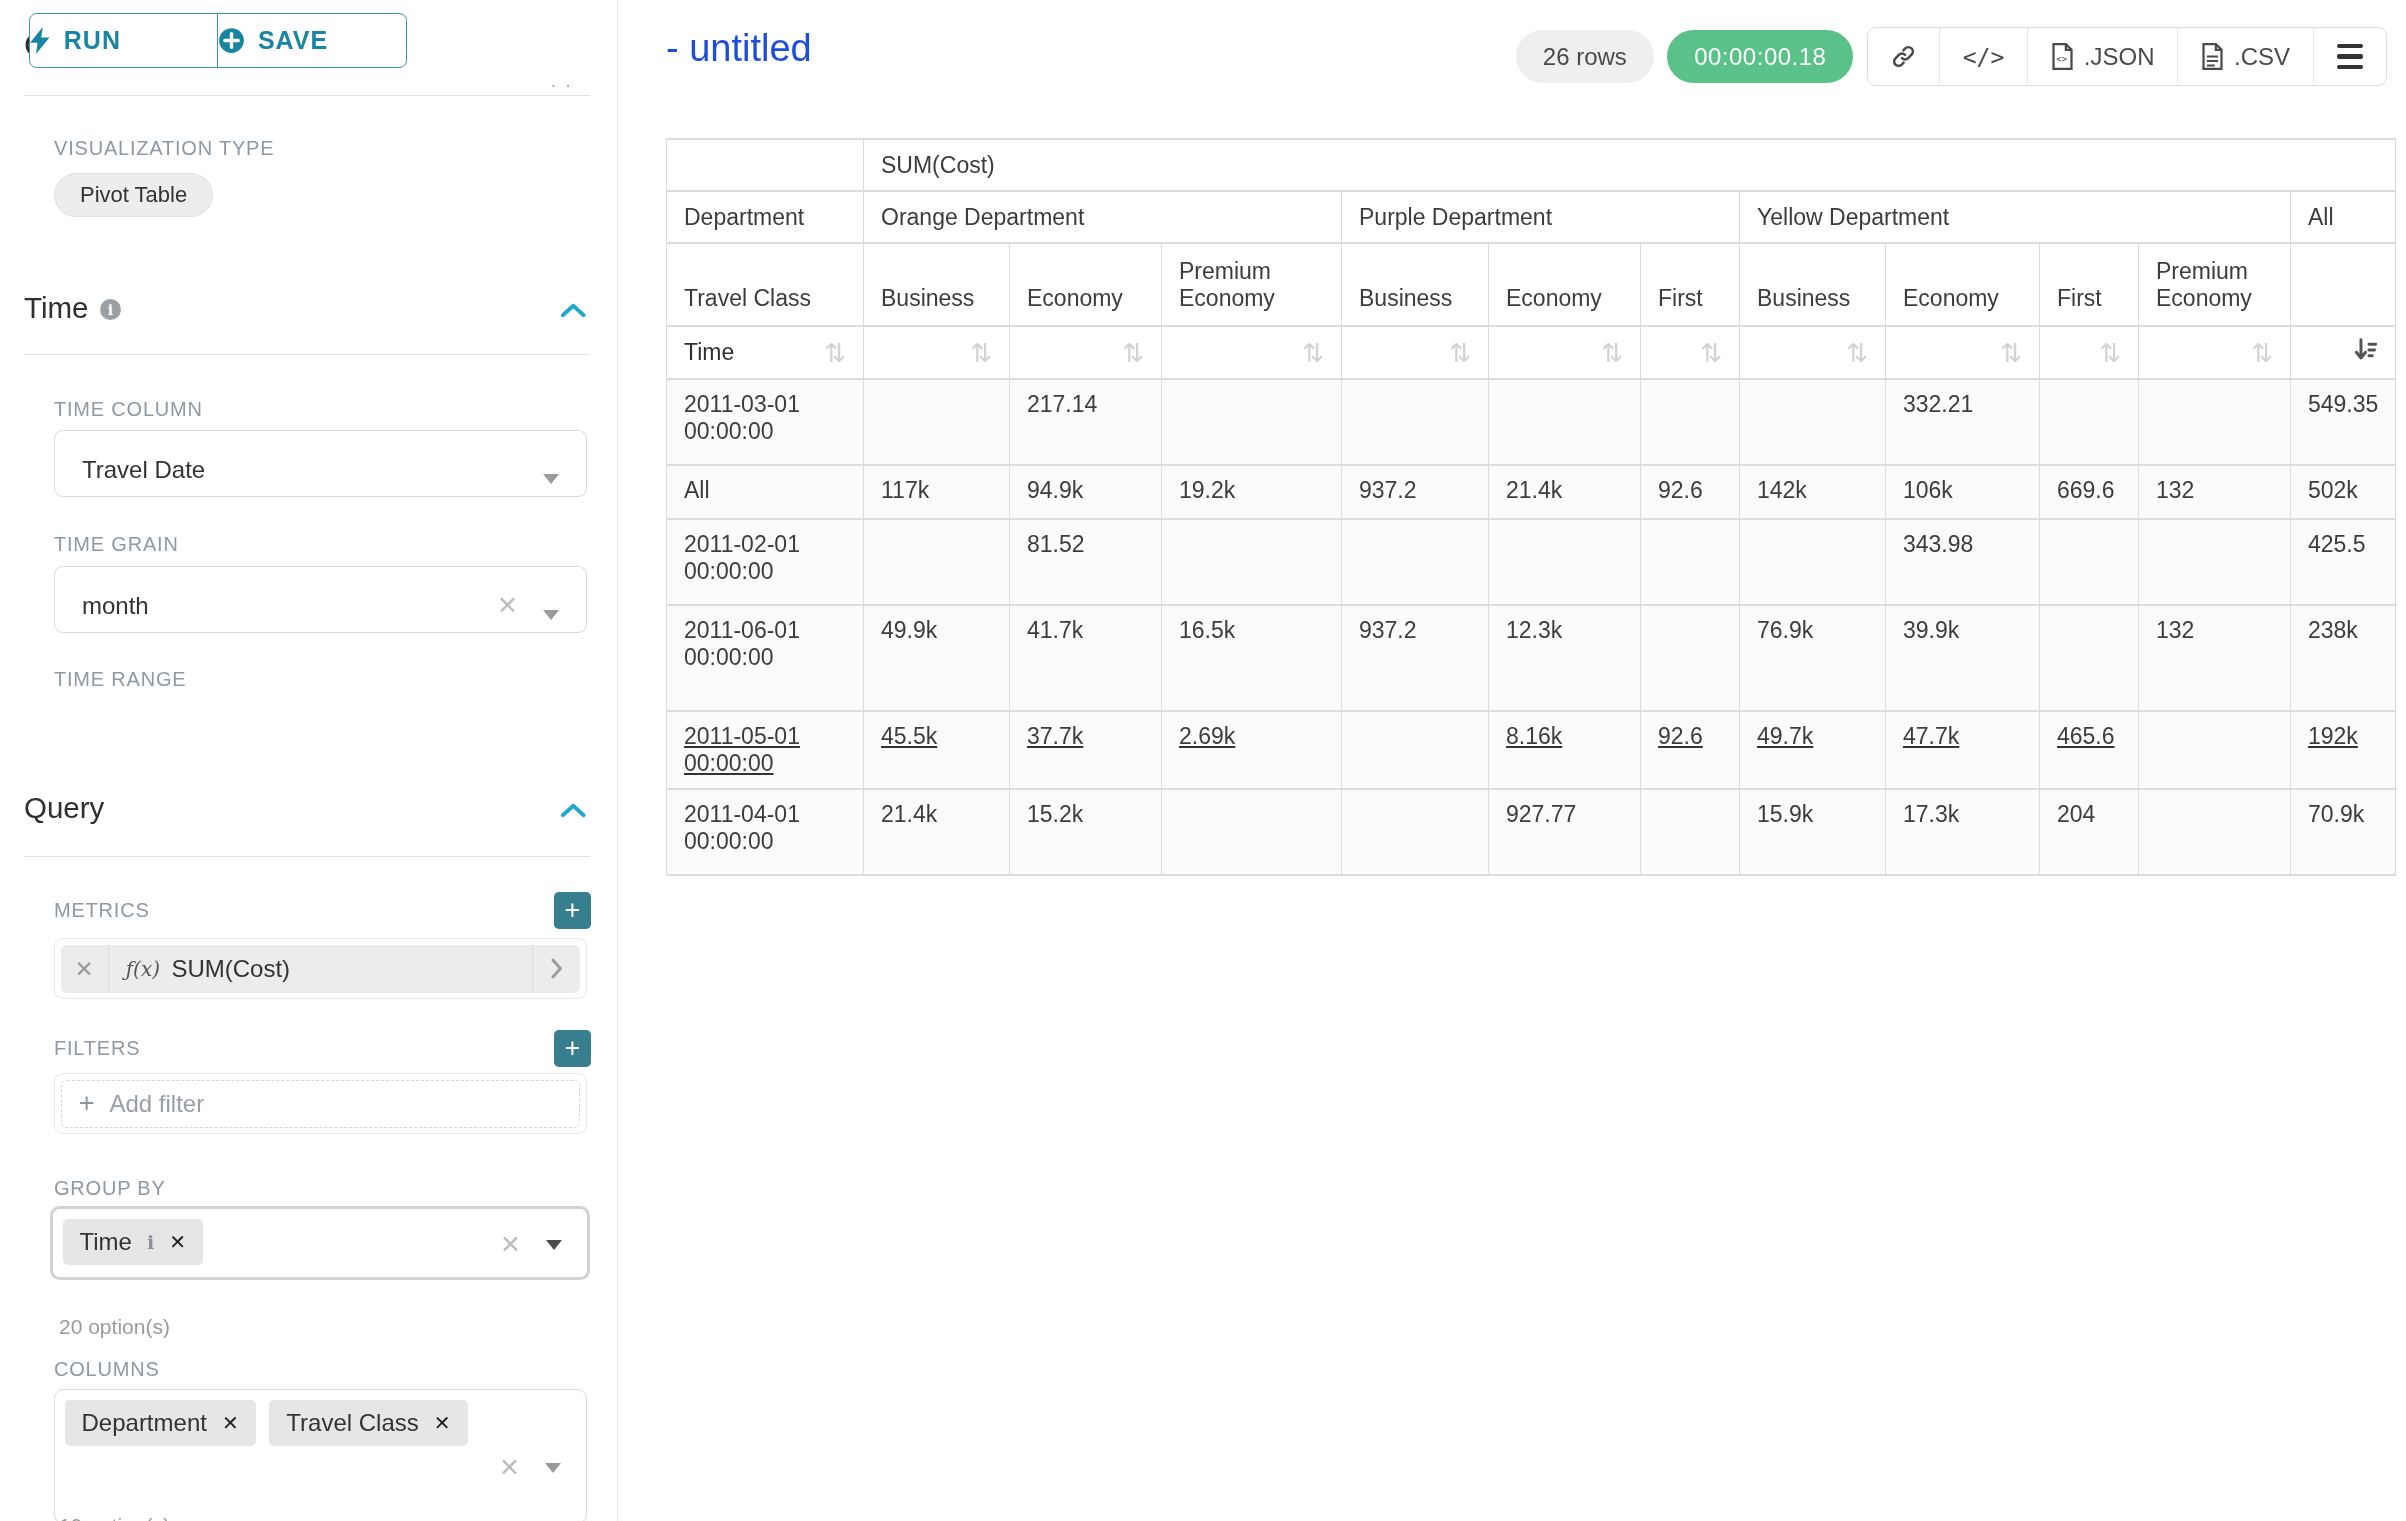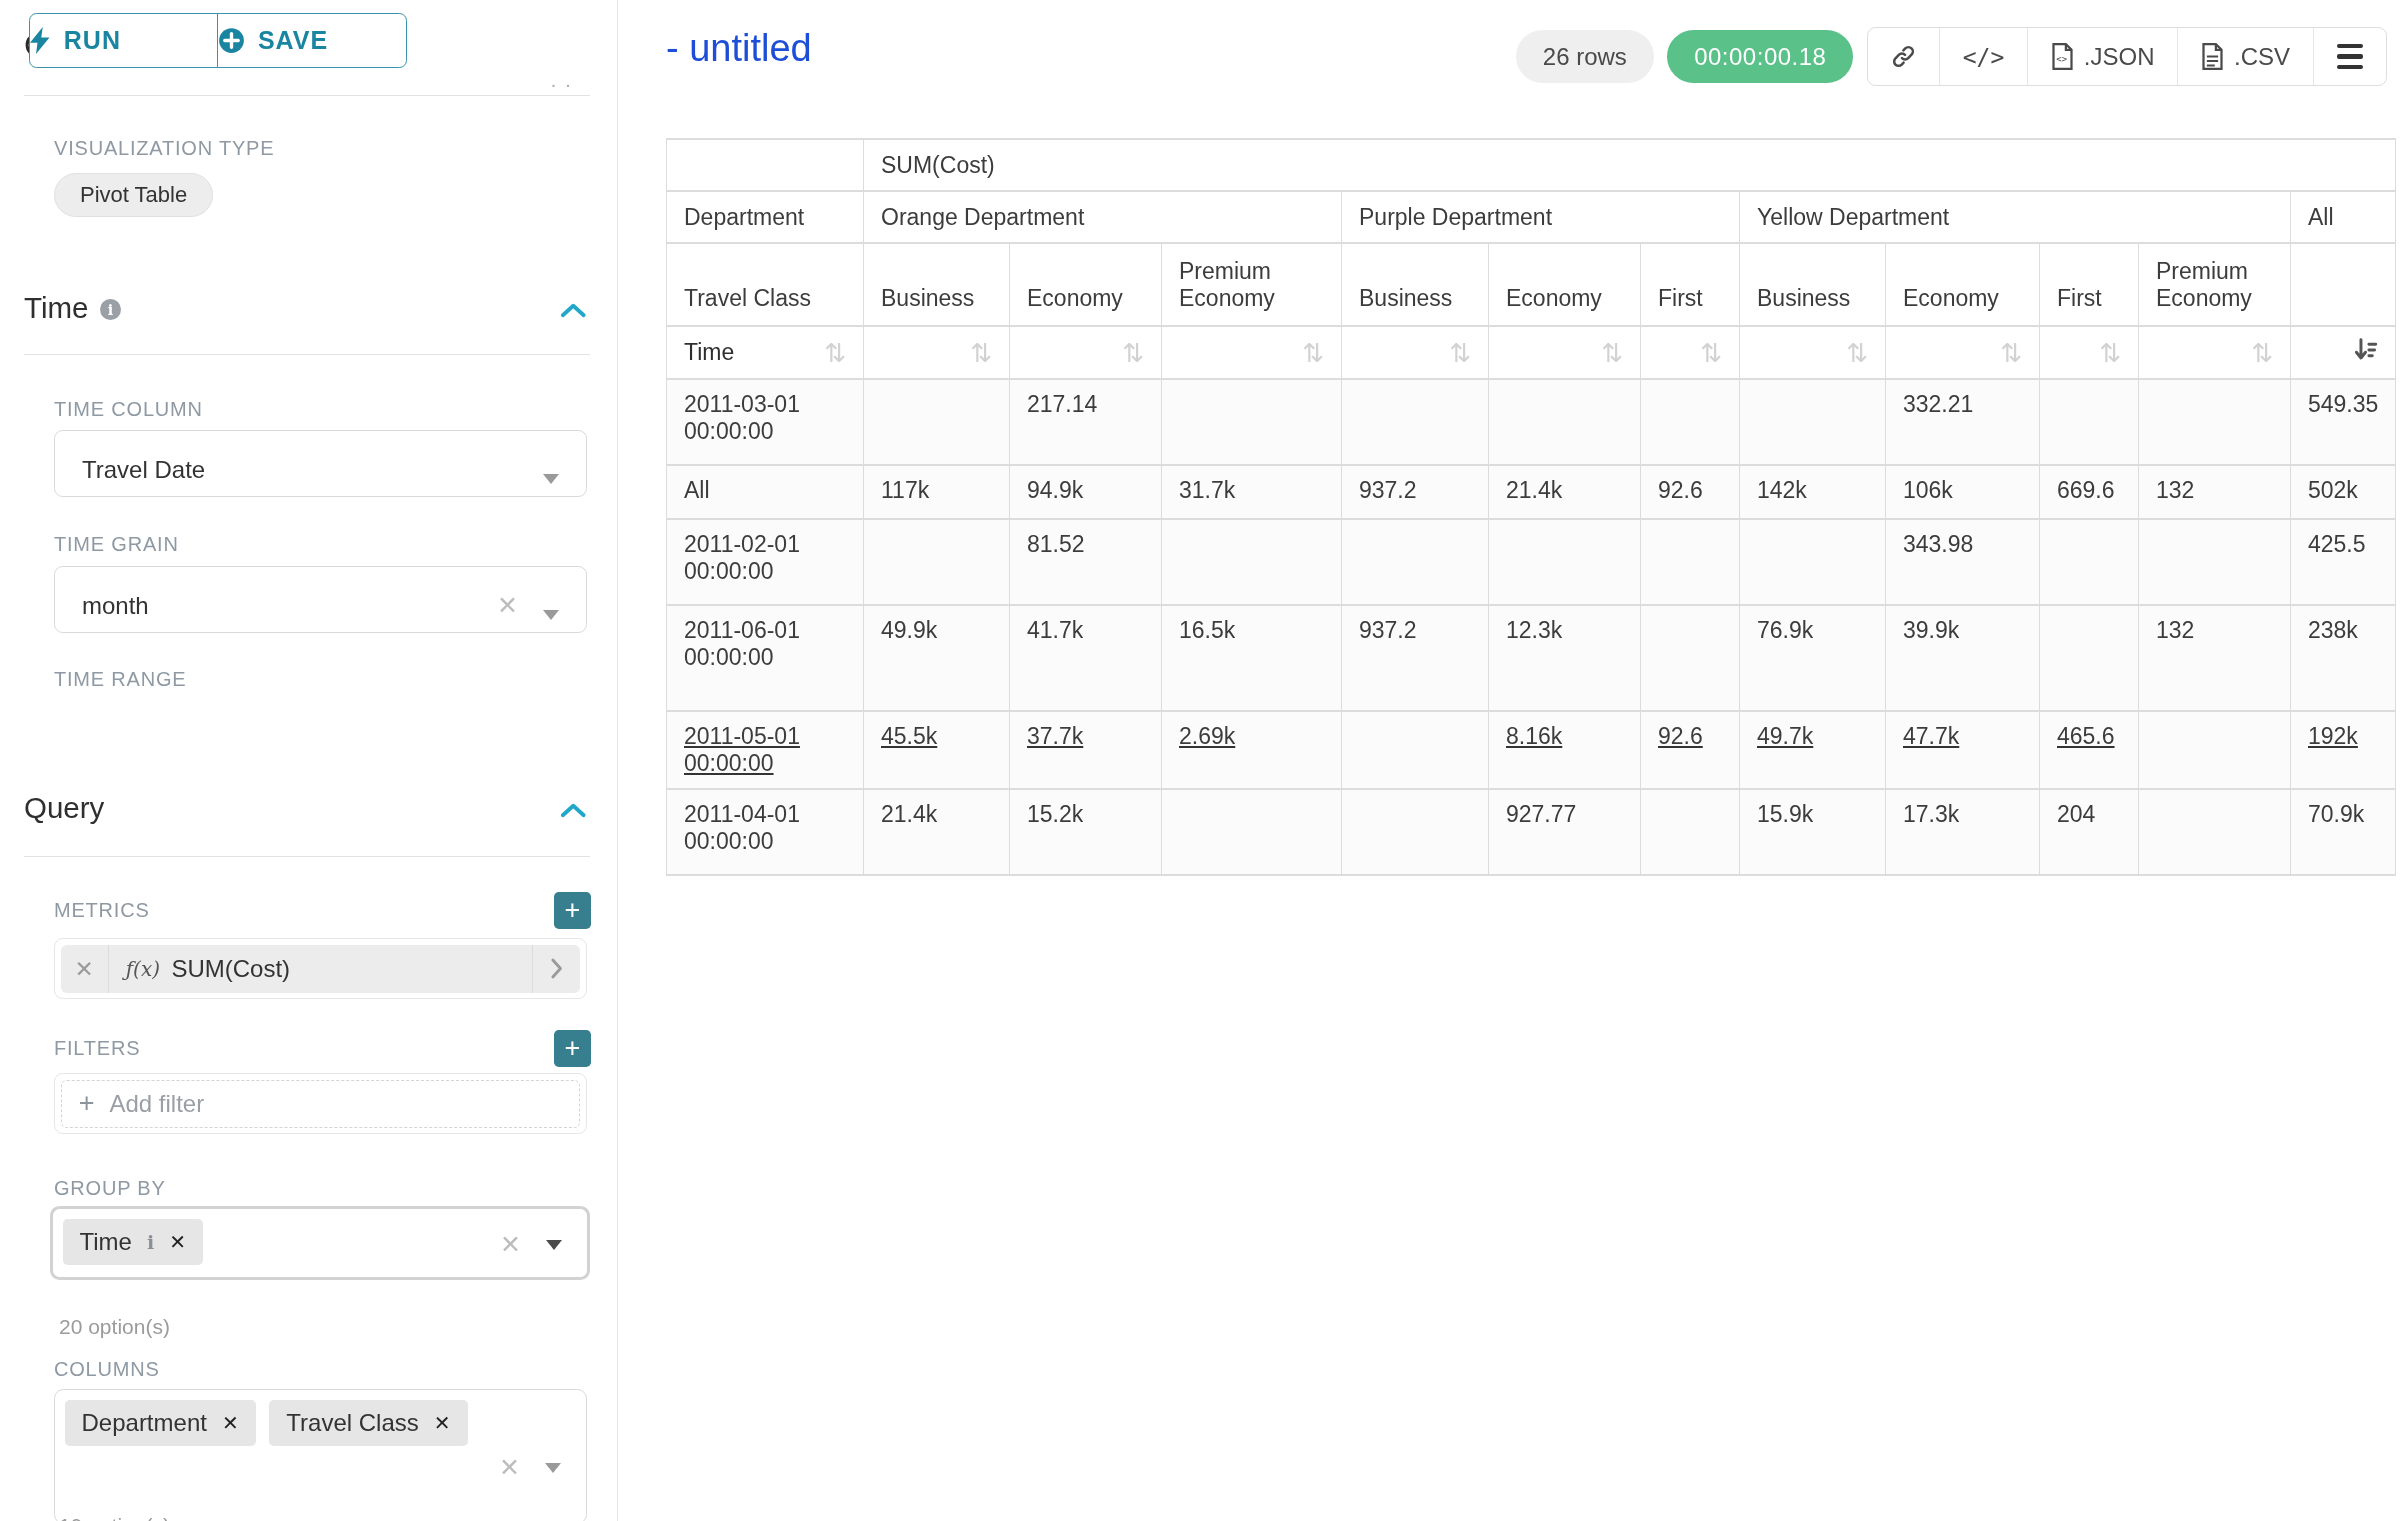--- a/index.html
+++ b/index.html
@@ -344,21 +344,21 @@
             <td></td>
             <td>332.21</td>
             <td></td>
             <td></td>
             <td>549.35</td>
           </tr>
           <tr style="height:52px;">
             <th class="row-label">All</th>
             <td>117k</td>
             <td>94.9k</td>
-            <td>31.7k</td>
+            <td>19.2k</td>
             <td>937.2</td>
             <td>21.4k</td>
             <td>92.6</td>
             <td>142k</td>
             <td>106k</td>
             <td>669.6</td>
             <td>132</td>
             <td>502k</td>
           </tr>
           <tr style="height:84px;">

